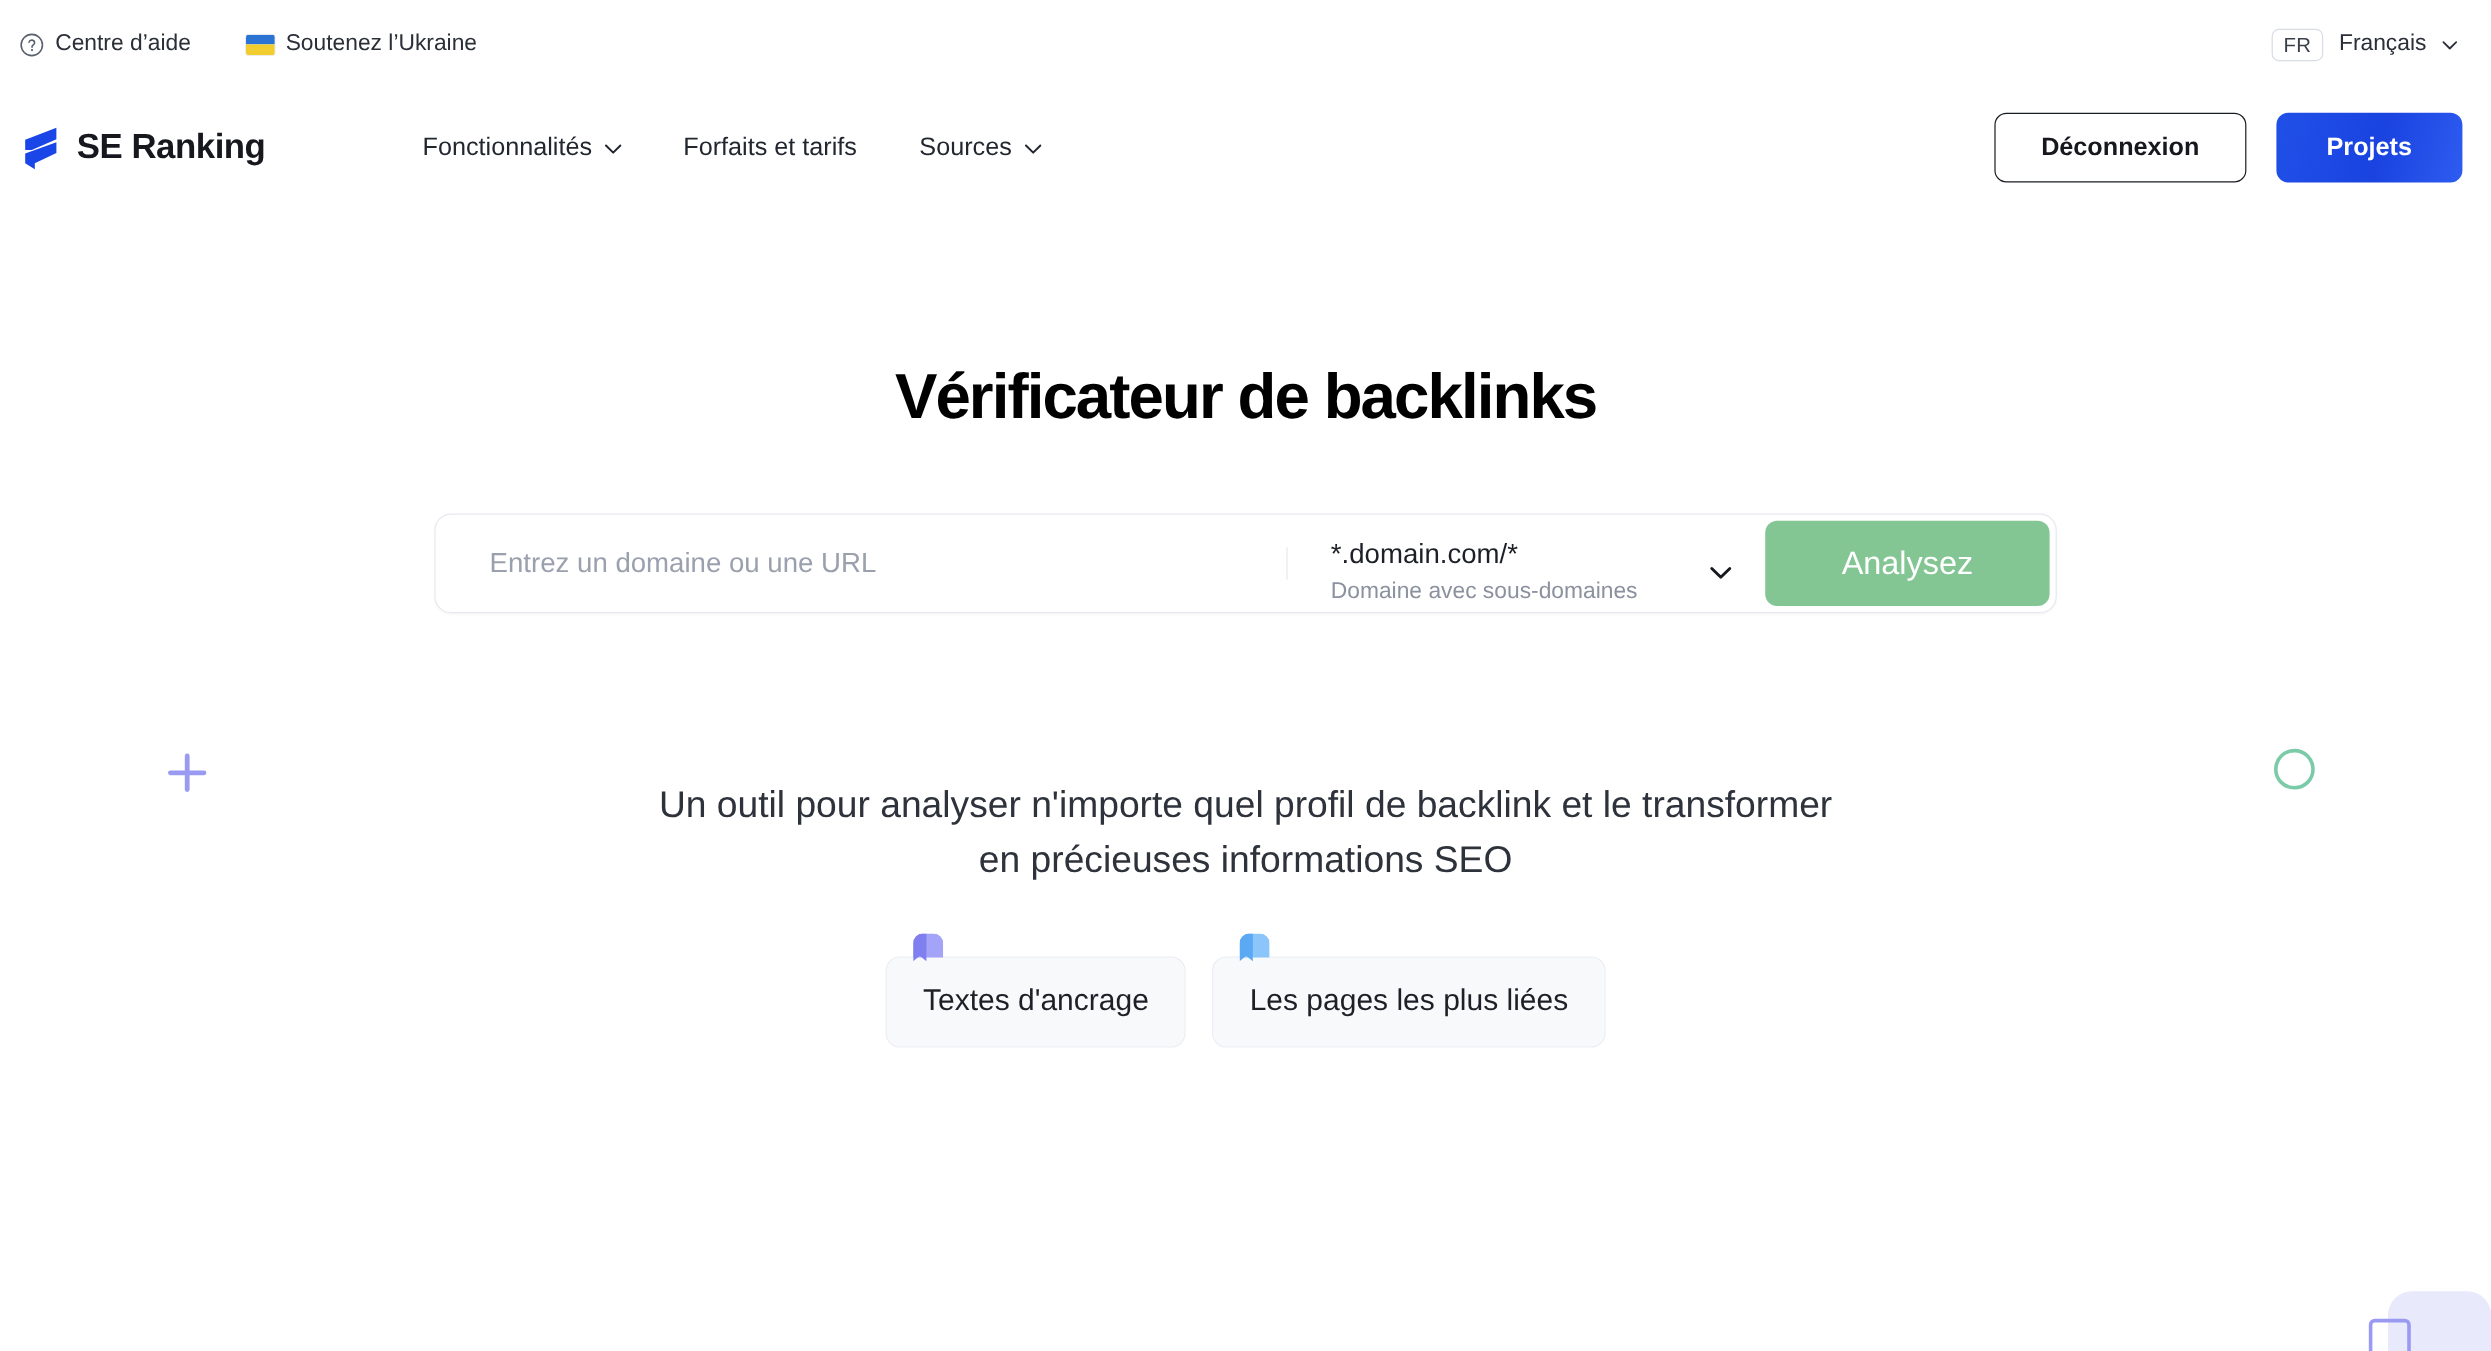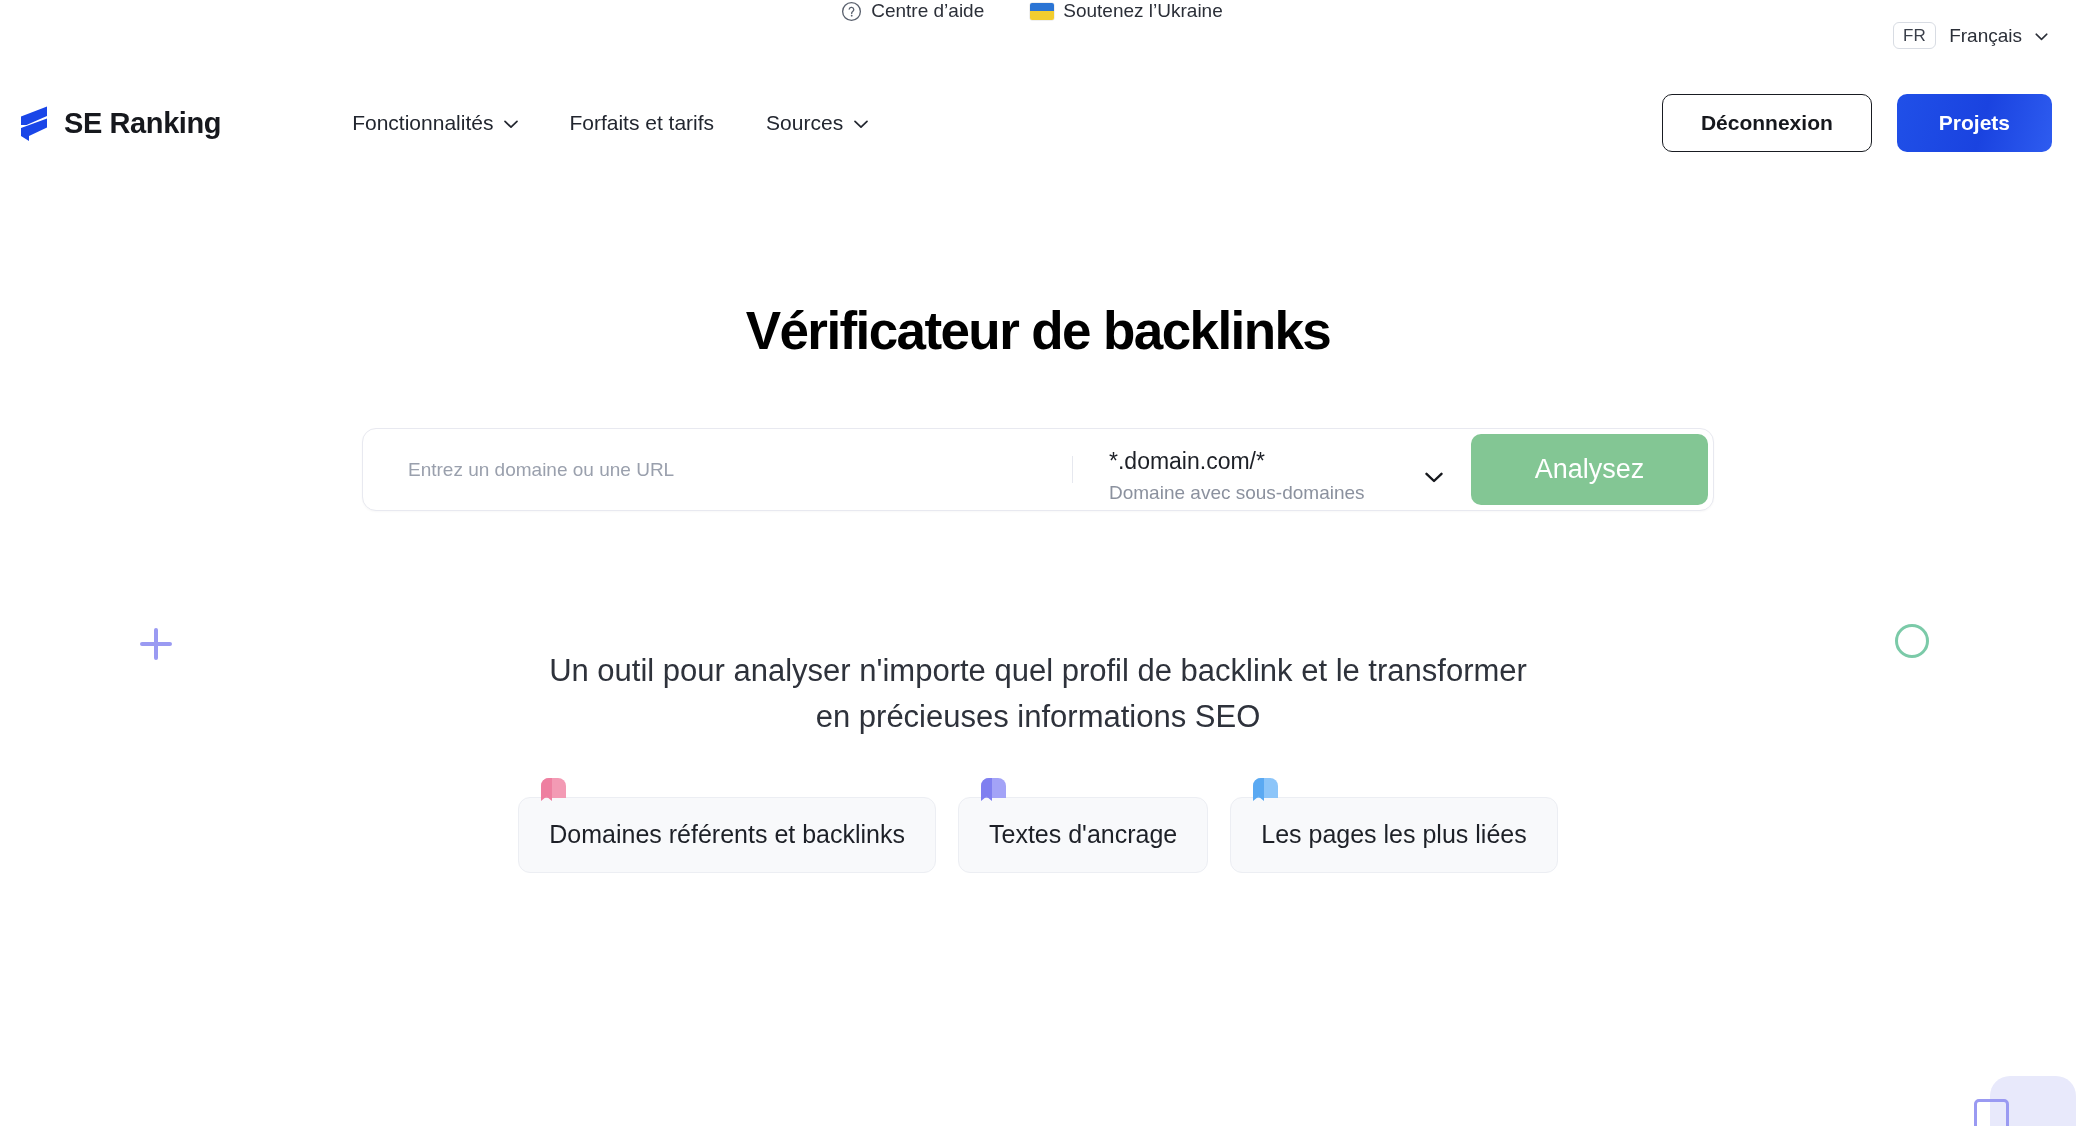--- a/index.html
+++ b/index.html
@@ -14,21 +14,20 @@
 
   
   .topbar {
     height: 74px;
     display: flex;
     align-items: center;
     padding: 0 28px 0 16px;
     position: relative;
     z-index: 40;
     background: #fff;
-    flex-direction: column;
   }
   .topbar-left { display: flex; align-items: center; gap: 46px; }
   .tb-item {
     display: flex;
     align-items: center;
     gap: 9px;
     font-size: 19px;
     color: #2b2f38;
     cursor: pointer;
     white-space: nowrap;
@@ -168,21 +167,21 @@
     background: #fff;
     padding: 5px;
     display: flex;
     align-items: stretch;
     box-shadow: 0 1px 2px rgba(22,24,29,.03);
   }
   .search-input {
     flex: 1;
     border: none;
     outline: none;
-    font-size: 19px;
+    font-size: 23px;
     color: #16181d;
     padding: 0 40px;
     font-family: "Liberation Sans", sans-serif;
     background: transparent;
     min-width: 0;
   }
   .search-input::placeholder { color: #9aa0ad; }
 
   .search-sep { width: 1px; background: #e6e8ef; margin: 22px 0; flex: none; }
 
@@ -393,29 +392,20 @@
         </span>
       </div>
 
       <button class="analyze-btn">Analysez</button>
     </div>
 
     <p class="subtitle">Un outil pour analyser n'importe quel profil de backlink et le transformer en précieuses informations SEO</p>
 
     <div class="cards">
 
-      <div class="card">
-        <span class="ribbon">
-          <svg viewBox="0 0 25 42" width="25" height="42">
-            <path d="M0 8a8 8 0 0 1 8-8h9a8 8 0 0 1 8 8v12H0Z" fill="#f39ab4"></path>
-            <path d="M0 8a8 8 0 0 1 8-8h3v23l-5.5-4.6L0 23Z" fill="#ee7fa0"></path>
-          </svg>
-        </span>
-        <span class="card-label">Domaines référents et backlinks</span>
-      </div>
 
       <div class="card">
         <span class="ribbon">
           <svg viewBox="0 0 25 42" width="25" height="42">
             <path d="M0 8a8 8 0 0 1 8-8h9a8 8 0 0 1 8 8v12H0Z" fill="#a3a3f7"></path>
             <path d="M0 8a8 8 0 0 1 8-8h3v23l-5.5-4.6L0 23Z" fill="#7f7ff0"></path>
           </svg>
         </span>
         <span class="card-label">Textes d'ancrage</span>
       </div>

